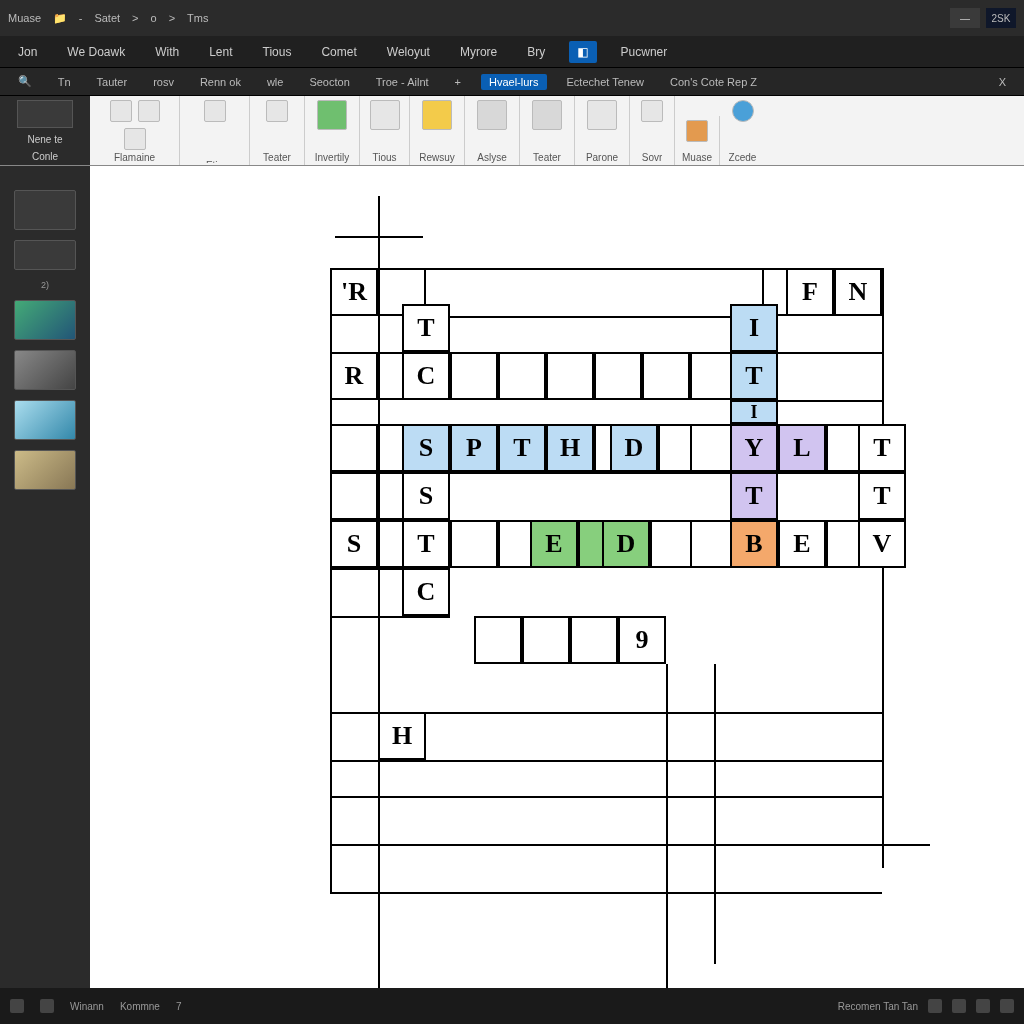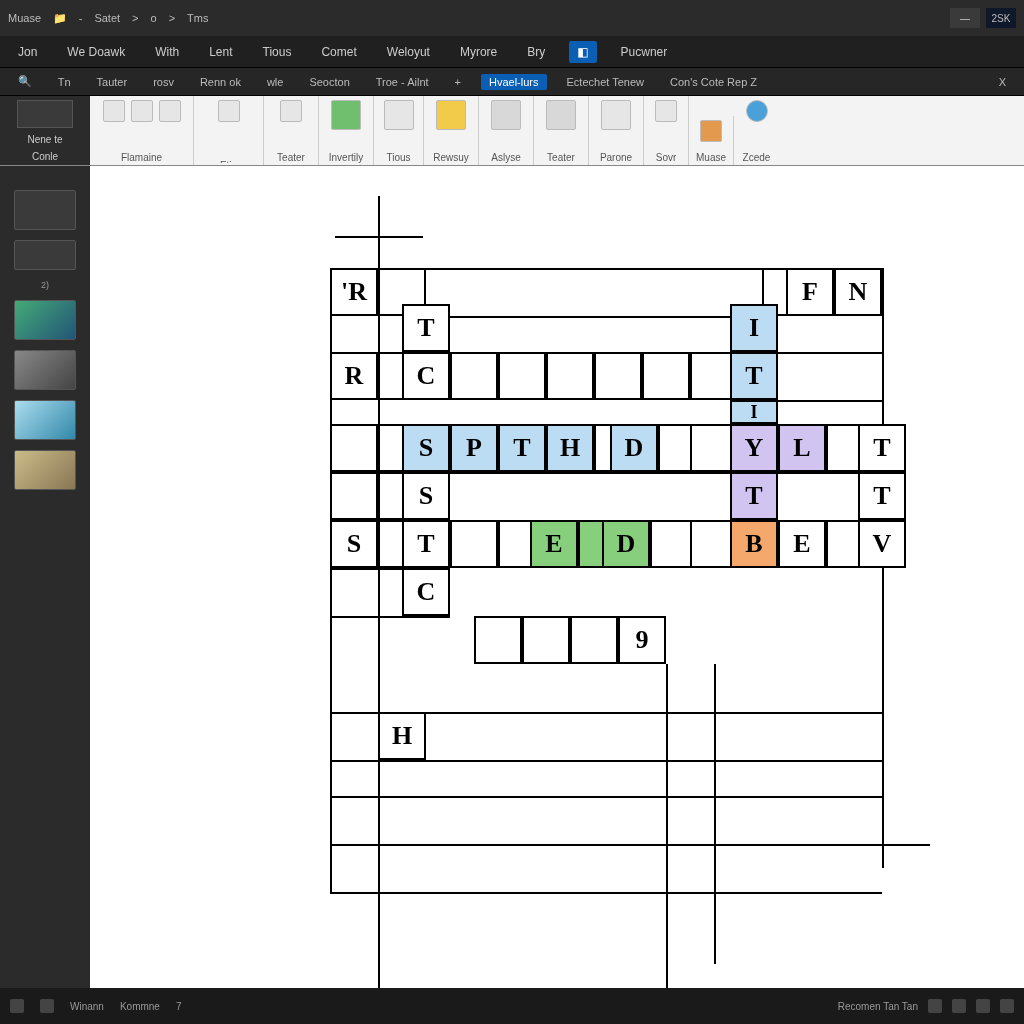--- a/index.html
+++ b/index.html
@@ -116,21 +116,21 @@
   <div class="close">X</div>
 </div>
 
 <div class="ribbon">
   <div class="ribbon-left">
     <div class="thumb"></div>
     <div>Nene te</div>
     <div>Conle</div>
   </div>
   <div class="ribbon-groups">
-    <div class="rgroup" style="width:104px;">
+    <div class="rgroup" style="width:90px;">
       <div class="icons">
           <div class="ricon"></div>
           <div class="ricon"></div>
           <div class="ricon"></div>
         </div>
       <div class="glabel">Flamaine</div>
     </div>
     <div class="rgroup" style="width:70px;gap:36px;">
       <div class="icons">
           <div class="ricon"></div>

